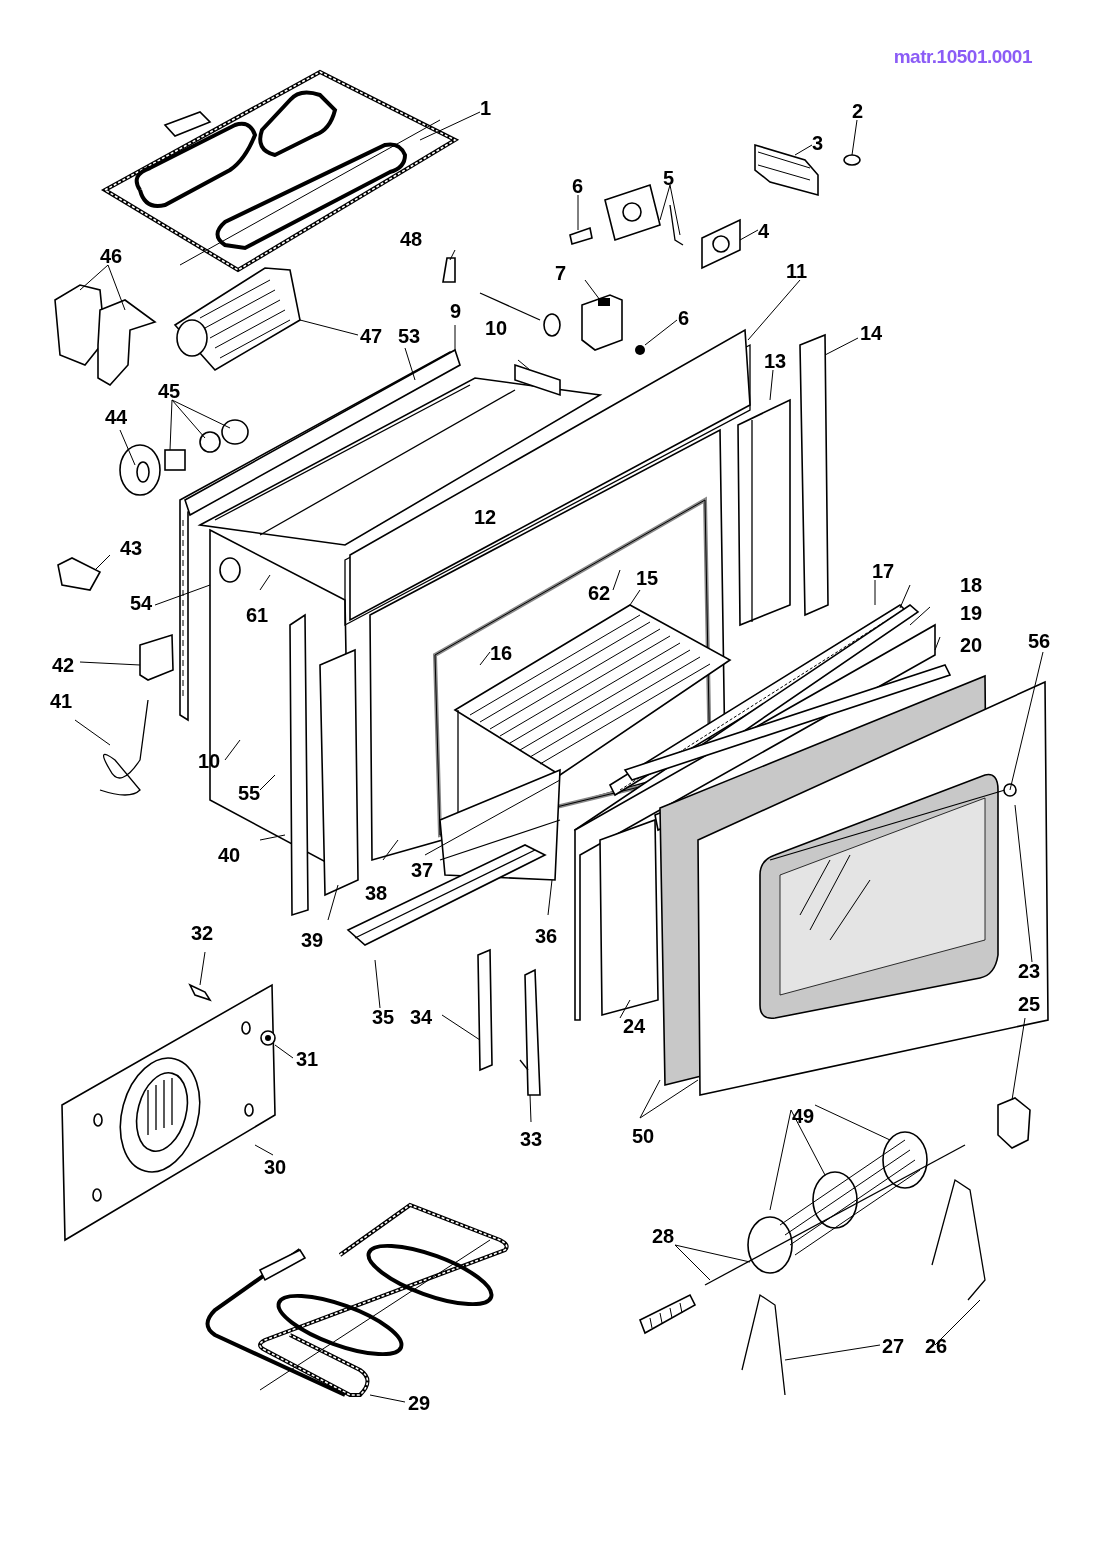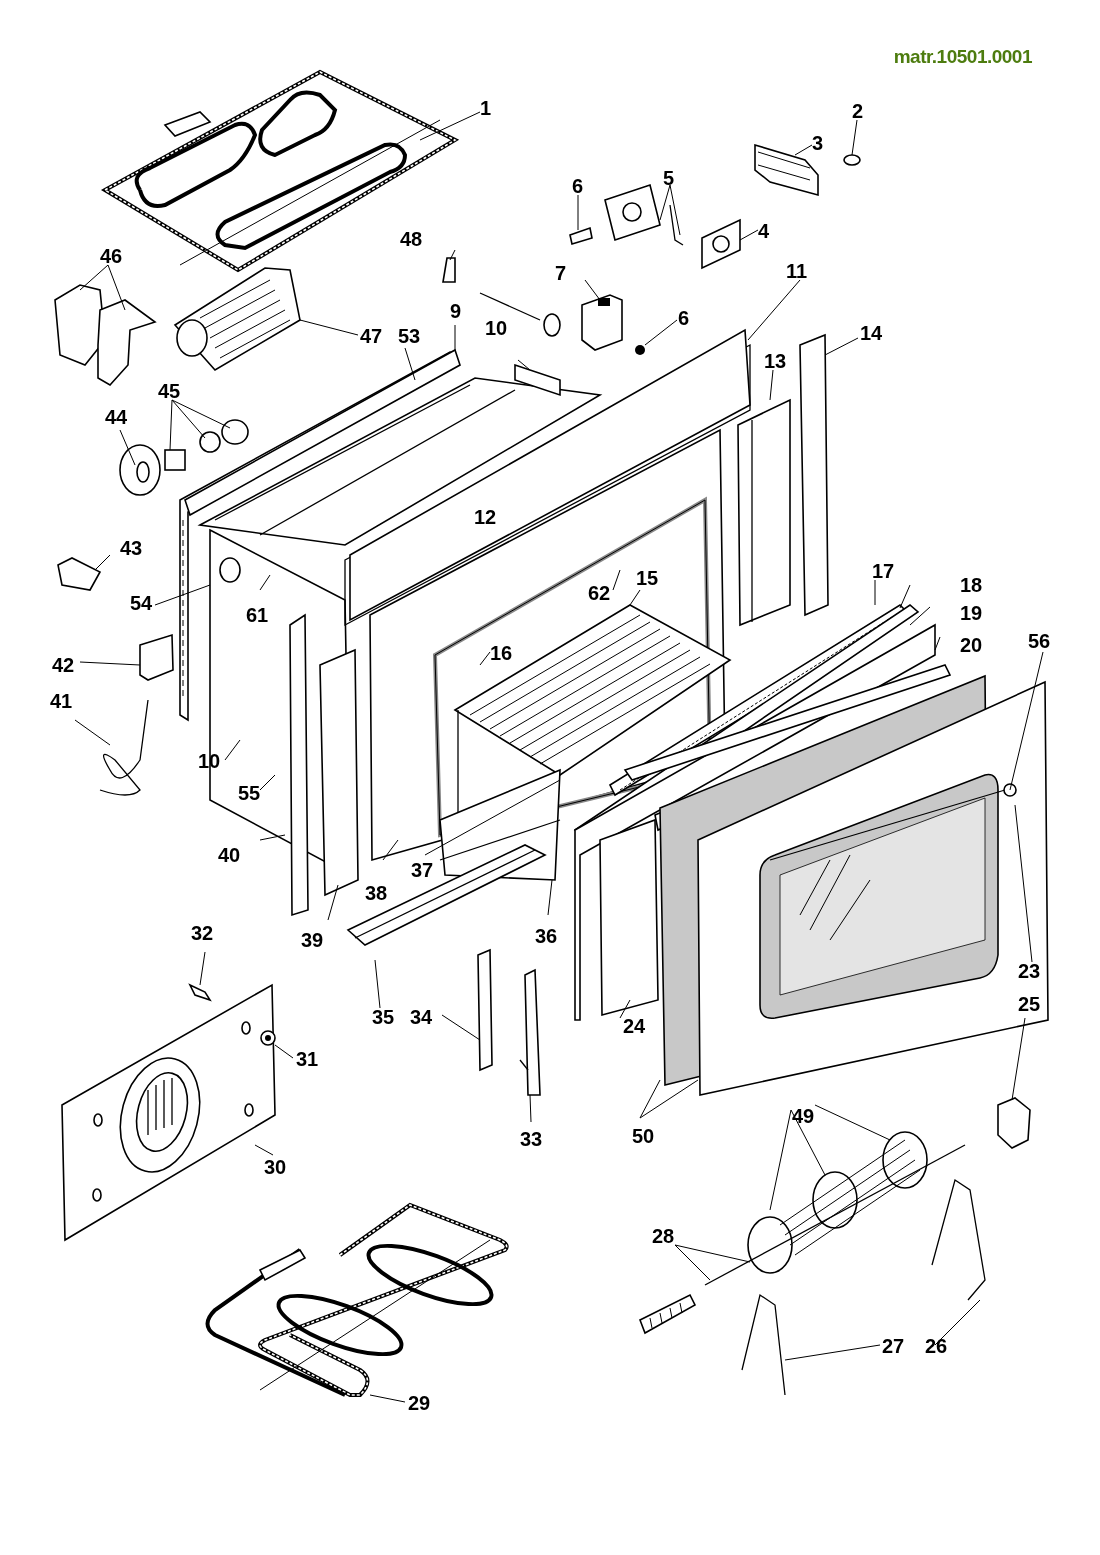--- a/index.html
+++ b/index.html
@@ -1,18 +1,18 @@
 <!DOCTYPE html>
 <html><head>
 <meta charset="utf-8">
 <style>
   html, body { margin: 0; padding: 0; background: #ffffff; }
   body { width: 1100px; height: 1555px; position: relative; overflow: hidden; font-family: "Liberation Sans", sans-serif; }
   #stage { position: absolute; left: 0; top: 0; width: 1100px; height: 1555px; }
-  .doc-id { position: absolute; right: 68px; top: 46px; font-family: "Liberation Sans", sans-serif; font-weight: bold; font-size: 19px; color: #4d7c0f; letter-spacing: -0.5px; }
+  .doc-id { position: absolute; right: 68px; top: 46px; font-family: "Liberation Sans", sans-serif; font-weight: bold; font-size: 19px; color: #8b5cf6; letter-spacing: -0.5px; }
   svg text.lbl { font-family: "Liberation Sans", sans-serif; font-weight: bold; font-size: 20px; fill: #000; }
   .ln { stroke: #000; stroke-width: 1.3; fill: none; }
   .thin { stroke: #000; stroke-width: 1; fill: none; }
   .part { stroke: #000; stroke-width: 1.6; fill: #fff; }
   .partg { stroke: #000; stroke-width: 1.6; fill: #c8c8c8; }
   .coil { stroke: #000; stroke-width: 4; fill: none; }
   .coil2 { stroke: #fff; stroke-width: 1.6; fill: none; stroke-dasharray: 3 2; }
   .hatch { stroke: #000; stroke-width: 1; }
 </style>
 </head>

